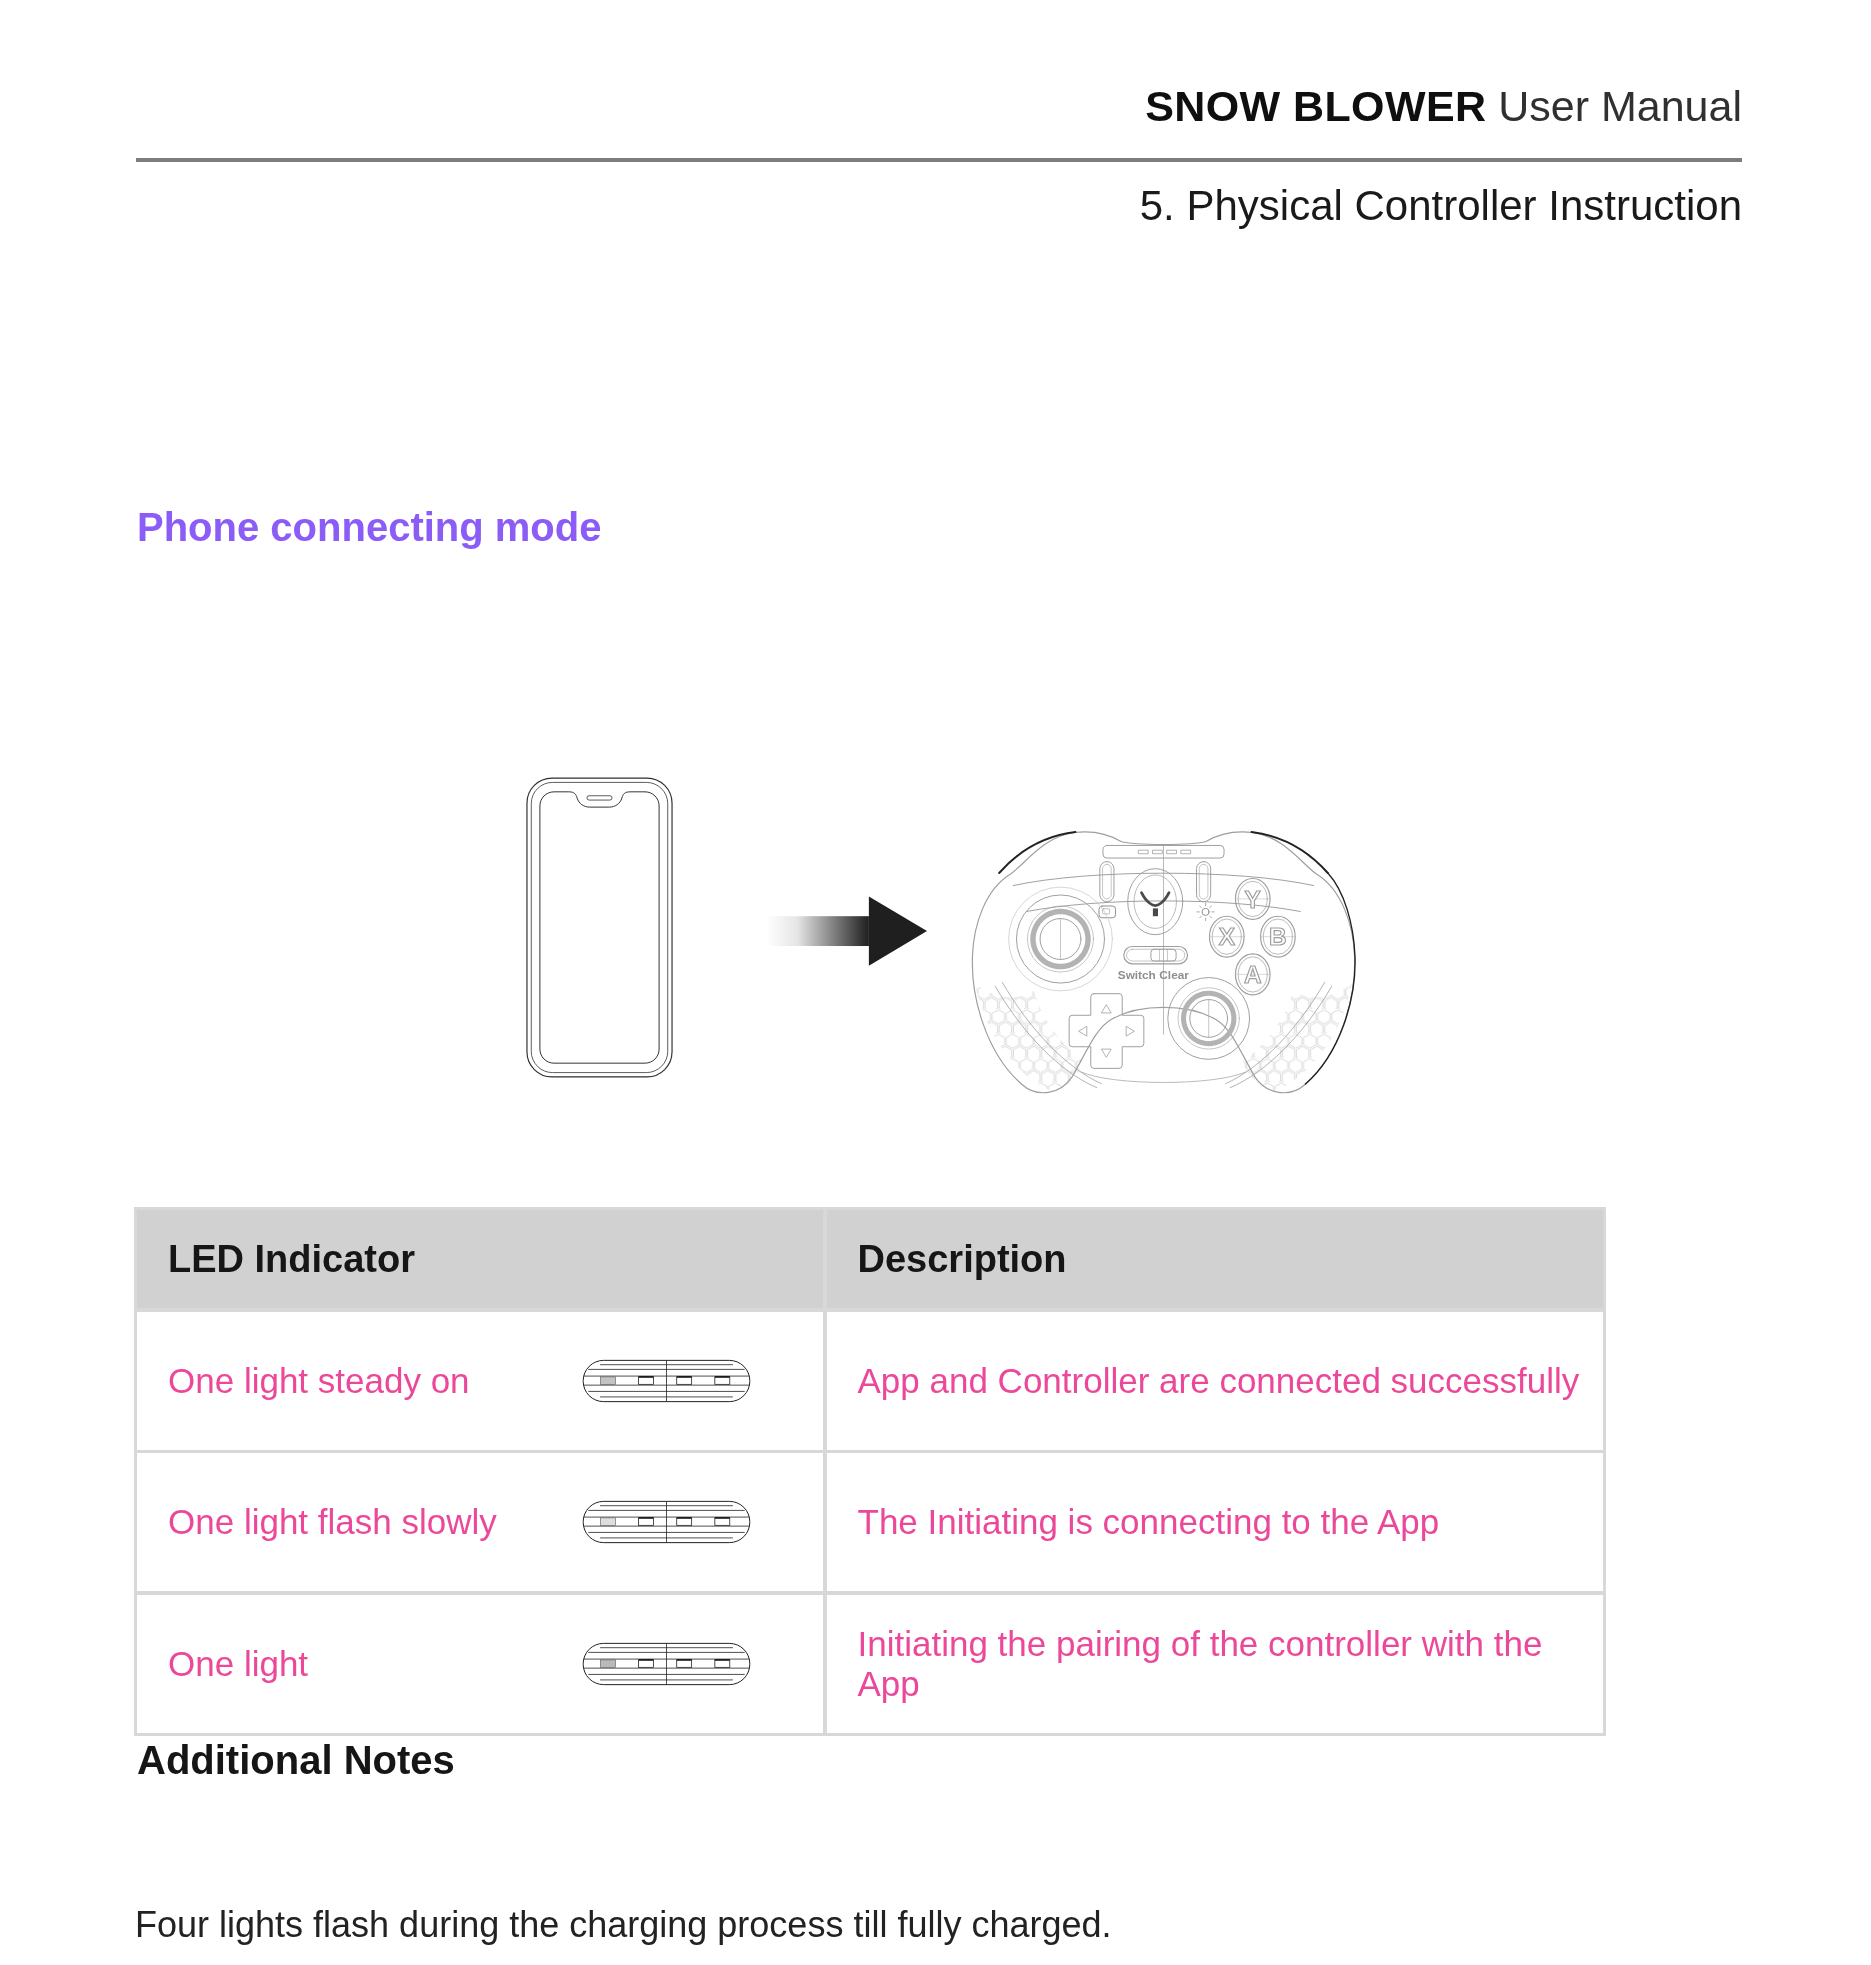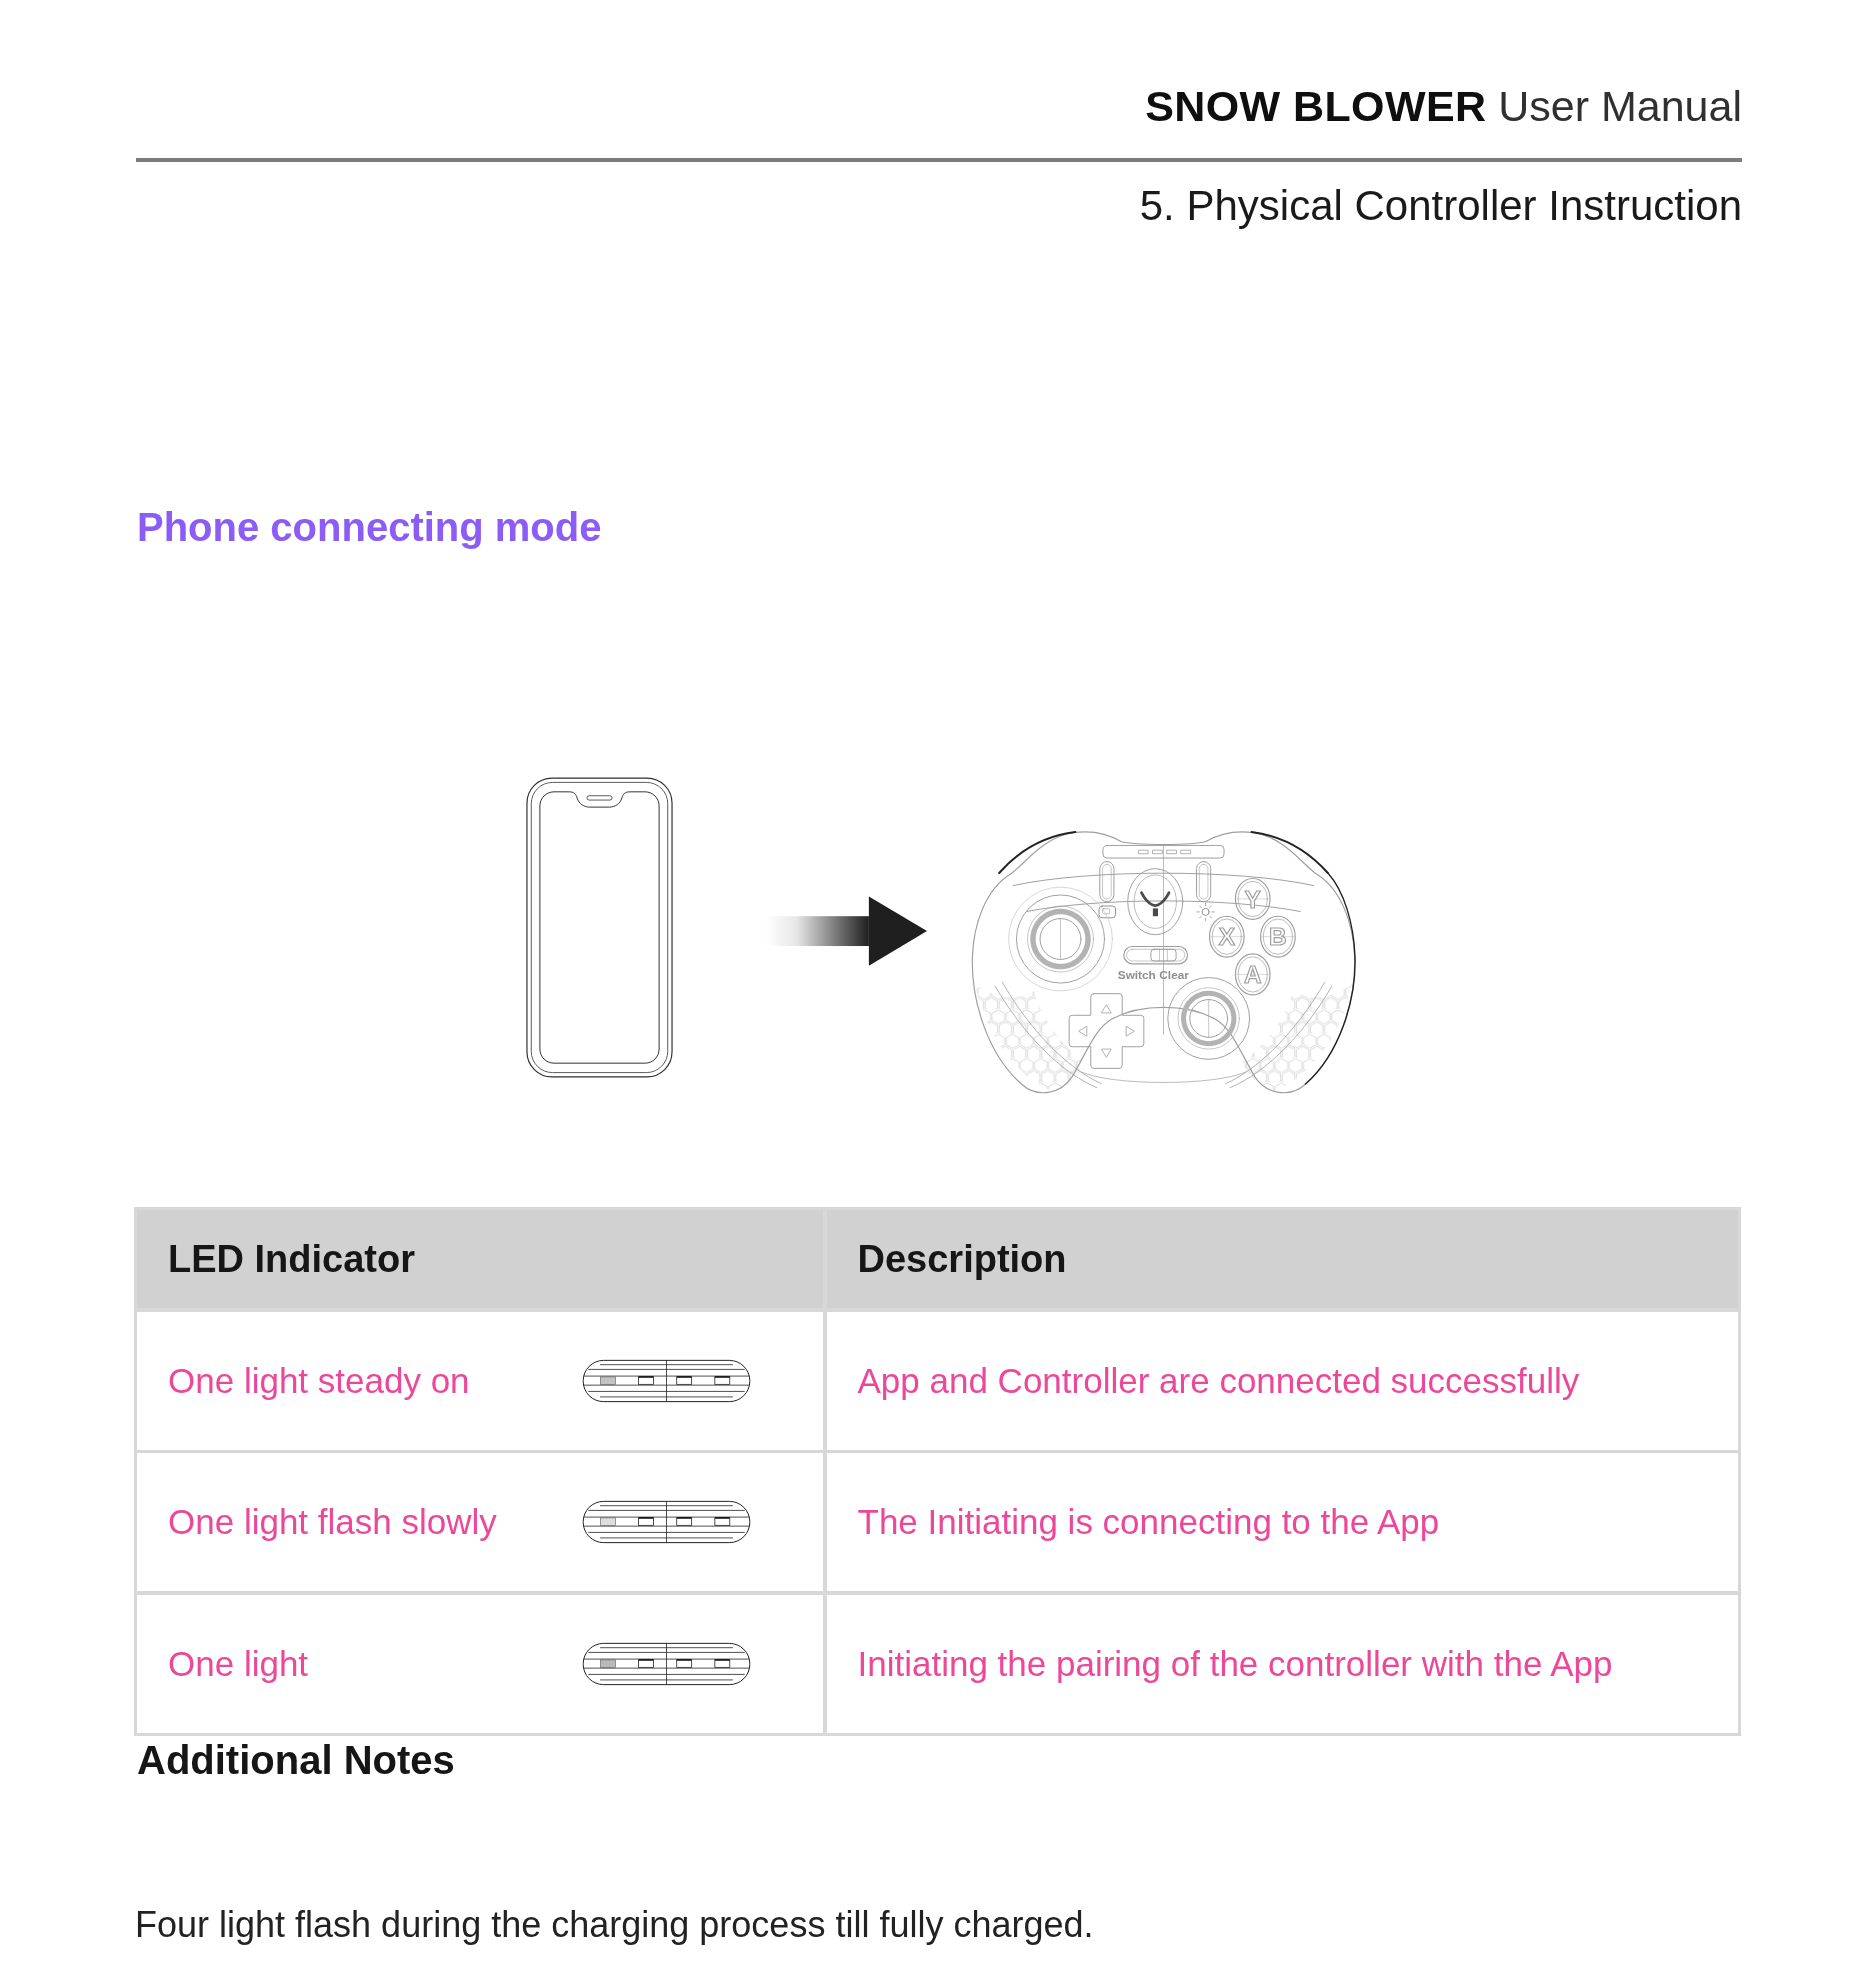--- a/index.html
+++ b/index.html
@@ -21,21 +21,21 @@
   .notes-heading{position:absolute;left:137px;top:1738px;font-size:40px;font-weight:700;color:#161616;}
   .notes-body{position:absolute;left:135px;top:1895px;font-size:36px;line-height:60px;color:#222222;}
 
   
   .phone-svg{position:absolute;left:525px;top:776px;width:149px;height:303px;}
   .arrow-svg{position:absolute;left:766px;top:890px;width:161px;height:83px;}
   .controller-svg{position:absolute;left:963px;top:814px;width:401px;height:287px;}
 
   
   .led-table{
-    position:absolute;left:134px;top:1207px;width:1607px;box-sizing:border-box;
+    position:absolute;left:134px;top:1207px;width:1472px;box-sizing:border-box;
     display:grid;grid-template-columns:686px 1fr;grid-template-rows:98px 138px 138px 138px;
     gap:3.5px;background:#d8d8d8;border:3.9px solid #d8d8d8;
   }
   .th{background:#d1d1d1;display:flex;align-items:center;padding-left:31px;
       font-size:38px;font-weight:700;color:#161616;}
   .th-desc{padding-left:31px;}
   .td{background:#ffffff;display:flex;align-items:center;position:relative;font-size:35px;color:#ec4899;}
   .td-ind{padding-left:31px;}
   .td-desc{padding-left:31px;}
   .led-icon{position:absolute;left:445px;top:50%;transform:translateY(-50%);width:169px;height:44px;}
@@ -265,18 +265,18 @@
         <path d="M144 45 H182 M241 45 H279 M338 45 H376" stroke="#1e1e1e" stroke-width="5" fill="none"></path>
       </svg>
     </div>
     <div class="td td-desc">
       <span>Initiating the pairing of the controller with the App</span>
     </div>
   </section>
 
   <div class="notes-heading">Additional Notes</div>
   <div class="notes-body">
-    <div>Four light flash during the charging process till fully charged.</div>
+    <div>Four lights flash during the charging process till fully charged.</div>
     <div>Two flash lights indicate the battery level is low during use.</div>
   </div>
 
 </div>
 
 
 </body></html>

